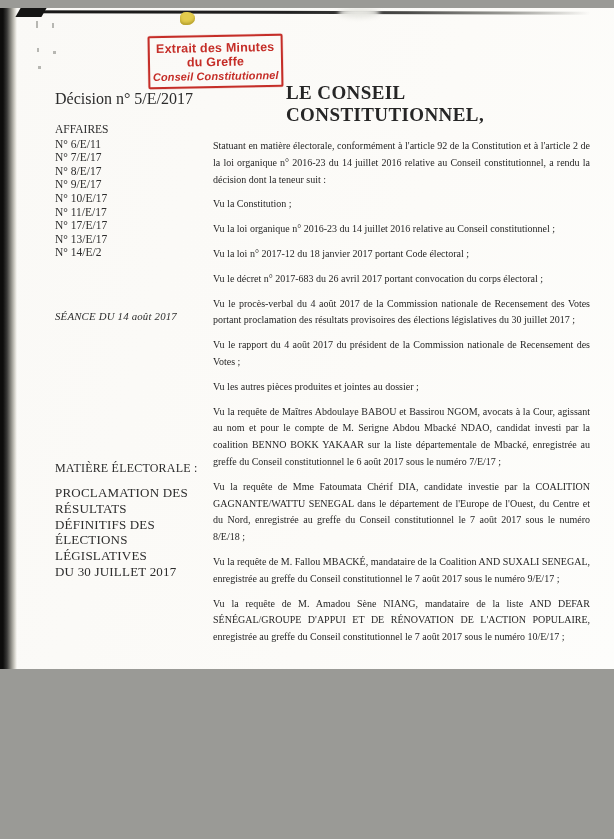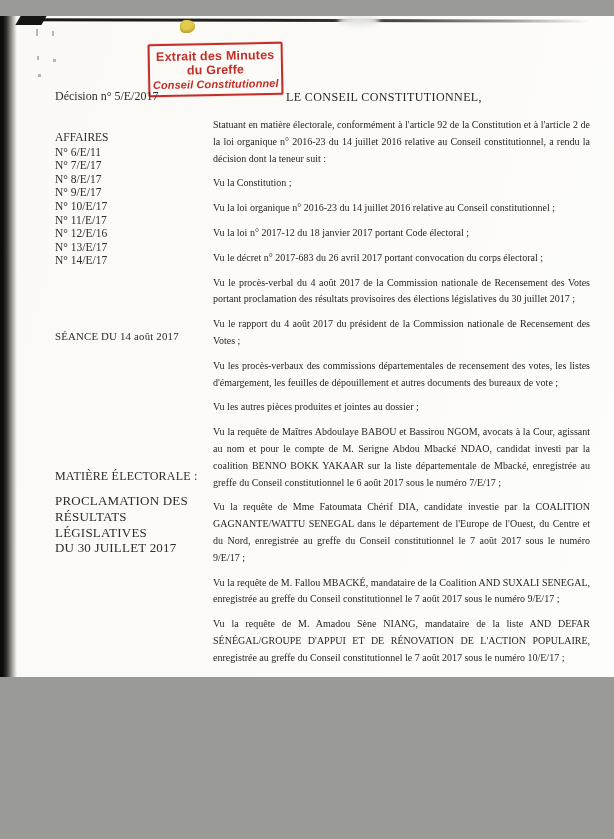--- a/index.html
+++ b/index.html
@@ -1,17 +1,17 @@
 <!DOCTYPE html>
 <html><head>
 <meta charset="utf-8">
 <style>
   html,body{margin:0;padding:0;background:#9a9a96;}
   .page{
-    position:relative; width:614px; height:661px; margin:16px auto;
+    position:relative; width:614px; height:661px; margin:8px auto;
     background:linear-gradient(105deg,#faf9f6 0%,#fcfbf8 60%,#fdfdfb 100%);
     font-family:"Liberation Serif", serif; color:#262626; overflow:hidden;
   }
   
   .edge-left{position:absolute;left:0;top:0;width:17px;height:839px;
     background:linear-gradient(to right,#0d0d0c 0 3px,#3a3a38 7px,#8c8b84 11px,#d9d7cf 15px,rgba(217,215,207,0) 17px);}
   .edge-left-low{position:absolute;left:0;top:748px;width:20px;height:58px;background:#21211f;filter:blur(2px);opacity:.85;}
   .edge-top{position:absolute;left:22px;top:3px;width:592px;height:3px;transform:rotate(.15deg);
     background:linear-gradient(to right,#181817 0%,#222 45%,#4a4a48 65%,#9b9b96 82%,rgba(155,155,150,0) 96%);}
   .edge-top-corner{position:absolute;left:18px;top:0;width:26px;height:9px;background:#151514;transform:skewX(-30deg);}
@@ -24,29 +24,29 @@
     position:absolute;left:148px;top:27px;width:131px;height:49px;
     border:2.5px solid #c52e28;border-radius:2px;transform:rotate(-1deg);
     display:flex;flex-direction:column;align-items:center;justify-content:center;
     color:#c52e28;font-family:"Liberation Sans",sans-serif;text-align:center;line-height:1.12;
     box-shadow:0 0 0 .5px rgba(197,46,40,.25);
   }
   .stamp .s1,.stamp .s2{font-weight:bold;font-size:12.5px;letter-spacing:.2px;}
   .stamp .s3{font-weight:bold;font-style:italic;font-size:11px;margin-top:1px;letter-spacing:.1px;}
   
   .mnote{position:absolute;left:55px;color:#2c2c2c;}
-  .decision{top:73px;font-size:12px;}
+  .decision{top:82px;font-size:16px;}
   .affaires{top:115px;font-size:11.5px;line-height:13.6px;}
   .affaires .lbl{margin-bottom:1px;text-align:center;}
-  .seance{top:314px;font-size:10.8px;letter-spacing:.2px;}
+  .seance{top:302px;font-size:10.8px;letter-spacing:.2px;font-style:italic;}
   .matiere{top:453px;font-size:12px;letter-spacing:.2px;text-align:right;}
   .objet{top:477px;font-size:13px;line-height:15.8px;width:165px;letter-spacing:.2px;}
   
   .bodycol{position:absolute;left:213px;top:74px;width:377px;}
-  .heading{font-size:12px;letter-spacing:.4px;margin:0 0 12px 73px;}
+  .heading{font-size:19px;letter-spacing:.4px;margin:0 0 12px 73px;font-weight:bold;}
   .b-par{margin:0 0 8px 0;font-size:10px;line-height:16.8px;text-align:justify;}
   
   .sigs{position:absolute;left:190px;top:745px;width:420px;height:94px;}
 </style>
 </head>
 <body>
 
 <div class="page">
 
   <div class="edge-left"></div>
@@ -71,50 +71,50 @@
 
   <div class="mnote affaires">
     <div class="lbl">AFFAIRES</div>
     <div>
         <div>N° 6/E/11</div>
         <div>N° 7/E/17</div>
         <div>N° 8/E/17</div>
         <div>N° 9/E/17</div>
         <div>N° 10/E/17</div>
         <div>N° 11/E/17</div>
-        <div>N° 12/E/16</div>
+        <div>N° 17/E/17</div>
         <div>N° 13/E/17</div>
-        <div>N° 14/E/17</div>
+        <div>N° 14/E/2</div>
       </div>
   </div>
 
   <div class="mnote seance">SÉANCE DU 14 août 2017</div>
   <div class="mnote matiere">MATIÈRE ÉLECTORALE :</div>
 
   <div class="mnote objet">
       <div>PROCLAMATION DES</div>
       <div>RÉSULTATS</div>
+      <div>DÉFINITIFS DES ÉLECTIONS</div>
       <div>LÉGISLATIVES</div>
       <div>DU 30 JUILLET 2017</div>
     </div>
 
   <div class="bodycol">
     <div class="heading">LE CONSEIL CONSTITUTIONNEL,</div>
     <div>
         <p class="b-par">Statuant en matière électorale, conformément à l'article 92 de la Constitution et à l'article 2 de la loi organique n° 2016-23 du 14 juillet 2016 relative au Conseil constitutionnel, a rendu la décision dont la teneur suit :</p>
         <p class="b-par">Vu la Constitution ;</p>
         <p class="b-par">Vu la loi organique n° 2016-23 du 14 juillet 2016 relative au Conseil constitutionnel ;</p>
         <p class="b-par">Vu la loi n° 2017-12 du 18 janvier 2017 portant Code électoral ;</p>
         <p class="b-par">Vu le décret n° 2017-683 du 26 avril 2017 portant convocation du corps électoral ;</p>
         <p class="b-par">Vu le procès-verbal du 4 août 2017 de la Commission nationale de Recensement des Votes portant proclamation des résultats provisoires des élections législatives du 30 juillet 2017 ;</p>
         <p class="b-par">Vu le rapport du 4 août 2017 du président de la Commission nationale de Recensement des Votes ;</p>
-        <p class="b-par">Vu les procès-verbaux des commissions départementales de recensement des votes, les listes d'émargement, les feuilles de dépouillement et autres documents des bureaux de vote ;</p>
         <p class="b-par">Vu les autres pièces produites et jointes au dossier ;</p>
         <p class="b-par">Vu la requête de Maîtres Abdoulaye BABOU et Bassirou NGOM, avocats à la Cour, agissant au nom et pour le compte de M. Serigne Abdou Mbacké NDAO, candidat investi par la coalition BENNO BOKK YAKAAR sur la liste départementale de Mbacké, enregistrée au greffe du Conseil constitutionnel le 6 août 2017 sous le numéro 7/E/17 ;</p>
-        <p class="b-par">Vu la requête de Mme Fatoumata Chérif DIA, candidate investie par la COALITION GAGNANTE/WATTU SENEGAL dans le département de l'Europe de l'Ouest, du Centre et du Nord, enregistrée au greffe du Conseil constitutionnel le 7 août 2017 sous le numéro 9/E/17 ;</p>
+        <p class="b-par">Vu la requête de Mme Fatoumata Chérif DIA, candidate investie par la COALITION GAGNANTE/WATTU SENEGAL dans le département de l'Europe de l'Ouest, du Centre et du Nord, enregistrée au greffe du Conseil constitutionnel le 7 août 2017 sous le numéro 8/E/18 ;</p>
         <p class="b-par">Vu la requête de M. Fallou MBACKÉ, mandataire de la Coalition AND SUXALI SENEGAL, enregistrée au greffe du Conseil constitutionnel le 7 août 2017 sous le numéro 9/E/17 ;</p>
         <p class="b-par">Vu la requête de M. Amadou Sène NIANG, mandataire de la liste AND DEFAR SÉNÉGAL/GROUPE D'APPUI ET DE RÉNOVATION DE L'ACTION POPULAIRE, enregistrée au greffe du Conseil constitutionnel le 7 août 2017 sous le numéro 10/E/17 ;</p>
       </div>
   </div>
 
   <svg class="sigs" viewBox="0 0 420 94">
     <g fill="none" stroke-linecap="round" stroke-linejoin="round">
       <g stroke="#3d3d3d" stroke-width="1.8">
         <path d="M16,47 L50,35"></path>
           <path d="M34,22 L39,56"></path>

